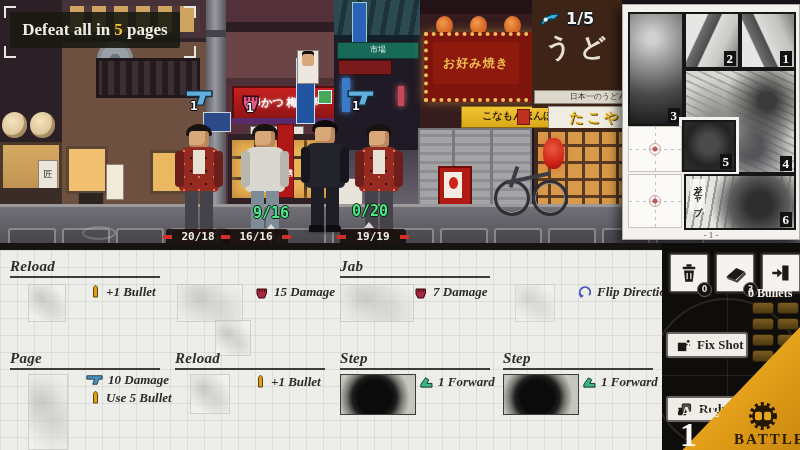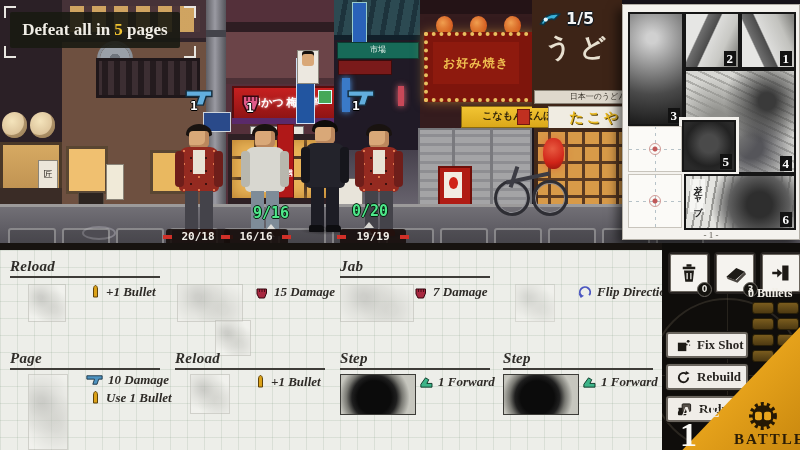--- a/index.html
+++ b/index.html
@@ -549,21 +549,21 @@
       <div class="fx" style="left:76px;top:22px">
         <svg class="col-blue" width="17" height="12">
             <use href="#i-gun"></use>
           </svg>
         <span>10 Damage</span>
       </div>
       <div class="fx" style="left:80px;top:40px">
         <svg class="col-gold" width="11" height="14">
             <use href="#i-bullet"></use>
           </svg>
-        <span>Use 1 Bullet</span>
+        <span>Use 5 Bullet</span>
       </div>
     </div>
 
     <div class="card" style="left:175px;top:100px">
       <div class="ctitle">Reload</div>
       <div class="thumb faint" style="left:15px;top:24px;width:38px;height:38px"></div>
       <div class="fx" style="left:80px;top:24px">
         <svg class="col-gold" width="11" height="14">
             <use href="#i-bullet"></use>
           </svg>
@@ -626,26 +626,20 @@
       <span class="blt"></span>
         <span class="blt"></span>
     </div>
 
     <div class="btn" style="left:4px;top:89px">
       <svg class="col-dark" width="15" height="15">
           <use href="#i-fix"></use>
         </svg>
       <span>Fix Shot</span>
     </div>
-    <div class="btn" style="left:4px;top:121px">
-      <svg class="col-dark" width="15" height="15">
-          <use href="#i-rebuild"></use>
-        </svg>
-      <span>Rebuild</span>
-    </div>
     <div class="btn" style="left:4px;top:153px">
       <svg class="col-dark" width="17" height="15">
           <use href="#i-redraw"></use>
         </svg>
       <span>Redraw</span>
     </div>
 
     <div class="gold-tri"></div>
     <svg style="position:absolute;left:86px;top:158px" width="30" height="30">
         <use href="#i-emblem"></use>

